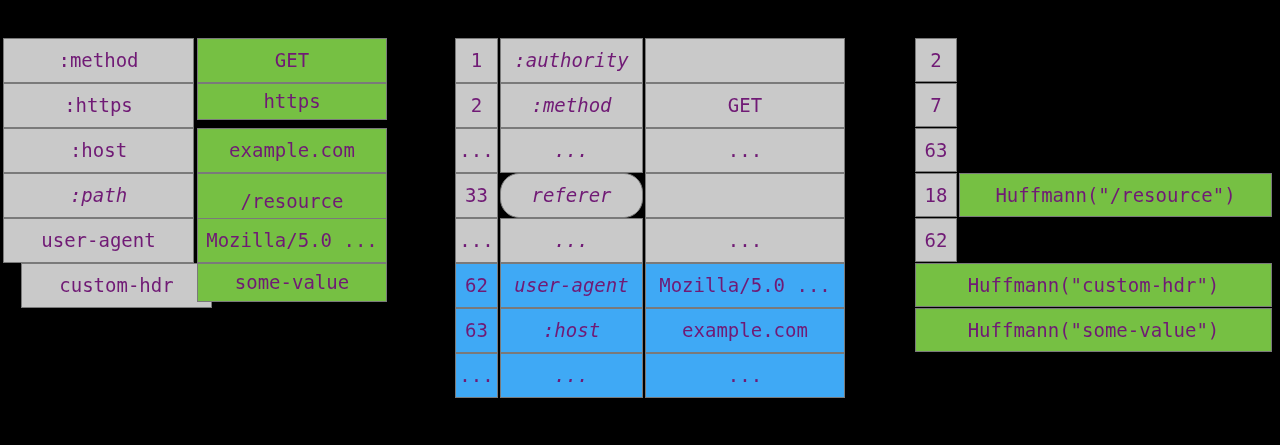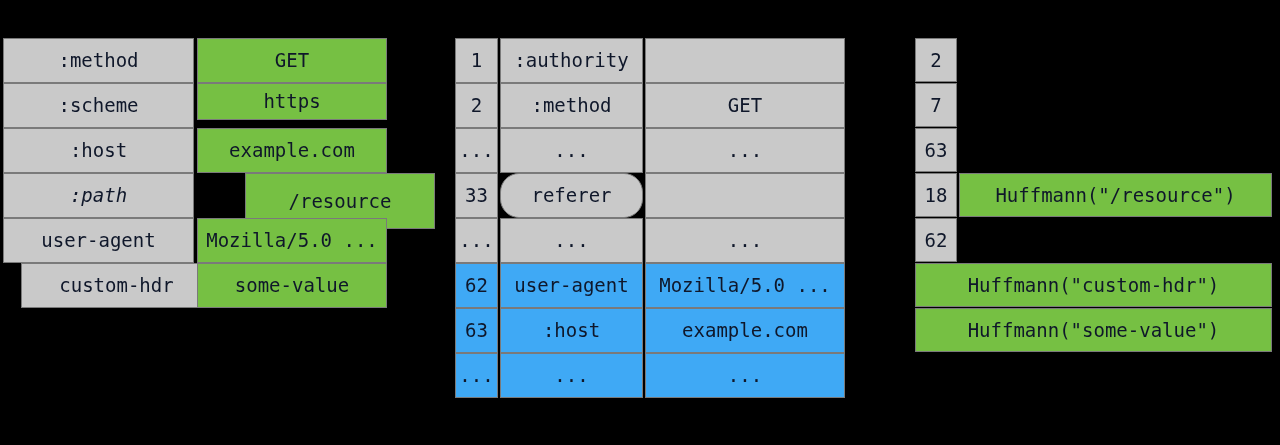--- a/index.html
+++ b/index.html
@@ -22,67 +22,67 @@
 
   
   .cell {
     position: absolute;
     box-sizing: border-box;
     display: flex;
     align-items: center;
     justify-content: center;
     font-size: 19px;
     line-height: 1;
-    color: #0f172a;
+    color: #701a75;
     letter-spacing: 0px;
     white-space: nowrap;
     border: 1px solid #7a7a7a;
   }
   .cell.grey  { background: #c9c9c9; }
   .cell.green { background: #76c043; }
   .cell.blue  { background: #3fa9f5; }
 
   
   #left-table .name  { left: 3px;   width: 191px; }
   #left-table .value { left: 197px; width: 190px; }
 
   
   #static-table .idx  { left: 455px; width: 43px; }
-  #static-table .name { left: 500px; width: 143px; }
+  #static-table .name { left: 500px; width: 143px; font-style: italic; }
   #static-table .val  { left: 645px; width: 200px; }
 
   
   #encoded-table .idx { left: 915px; width: 42px; }
   #encoded-table .bar-indexed { left: 959px; width: 313px; }
   #encoded-table .bar-full    { left: 915px; width: 357px; }
 </style>
 </head>
 <body>
 
 <div class="diagram">
 
   <div id="left-table">
 
     <div class="cell grey name" style="top:38px;  height:45px;">:method</div>
     <div class="cell green value" style="top:38px;  height:45px;">GET</div>
 
-    <div class="cell grey name" style="top:83px;  height:45px;">:scheme</div>
+    <div class="cell grey name" style="top:83px;  height:45px;">:https</div>
     <div class="cell green value" style="top:83px;  height:37px;">https</div>
 
     <div class="cell grey name" style="top:128px; height:45px;">:host</div>
     <div class="cell green value" style="top:128px; height:45px;">example.com</div>
 
     <div class="cell grey name" style="top:173px; height:45px;font-style:italic;">:path</div>
-    <div class="cell green value" style="top:173px; height:56px;margin-left:48px;">/resource</div>
+    <div class="cell green value" style="top:173px; height:56px;">/resource</div>
 
     <div class="cell grey name" style="top:218px; height:45px;">user-agent</div>
     <div class="cell green value" style="top:218px; height:45px;">Mozilla/5.0 ...</div>
 
     <div class="cell grey name" style="top:263px; height:45px;margin-left:18px;">custom-hdr</div>
-    <div class="cell green value" style="top:263px; height:45px;">some-value</div>
+    <div class="cell green value" style="top:263px; height:39px;">some-value</div>
   </div>
 
   <div id="static-table">
 
     <div class="cell grey idx" style="top:38px;  height:45px;">1</div>
     <div class="cell grey name" style="top:38px;  height:45px;">:authority</div>
     <div class="cell grey val" style="top:38px;  height:45px;"></div>
 
     <div class="cell grey idx" style="top:83px;  height:45px;">2</div>
     <div class="cell grey name" style="top:83px;  height:45px;">:method</div>

